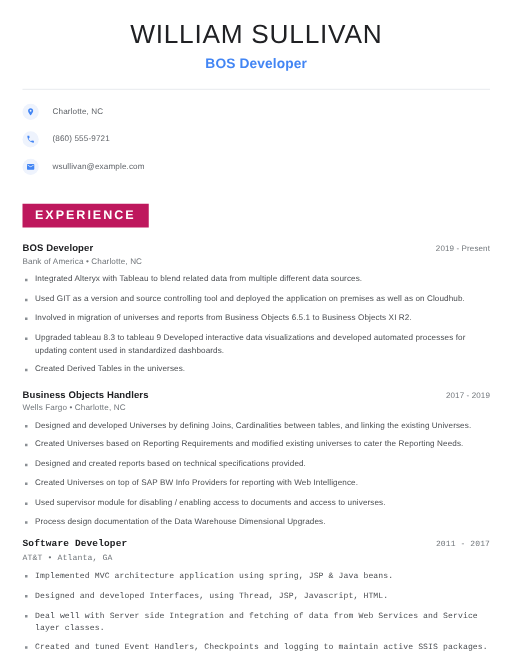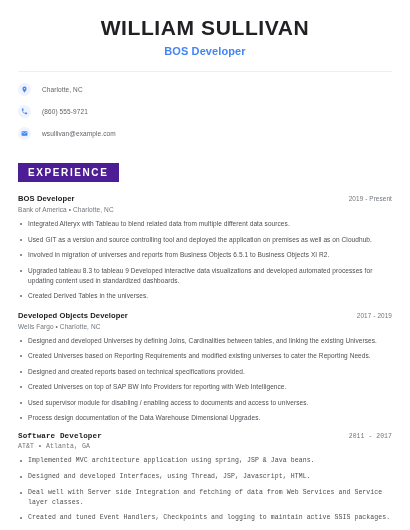--- a/index.html
+++ b/index.html
@@ -22,21 +22,21 @@
     position: relative;
   }
 
   
   .header {
     padding: 16px 18px 0 18px;
     text-align: center;
   }
   .name {
     font-size: 21px;
-    font-weight: bold;
+    font-weight: normal;
     letter-spacing: 0.6px;
     color: #202124;
     line-height: 1.15;
     margin: 0;
   }
   .job-title {
     font-size: 11px;
     font-weight: bold;
     color: #4285f4;
     margin-top: 5px;
@@ -80,21 +80,21 @@
     letter-spacing: 0.1px;
   }
 
   
   .section {
     padding: 0 18px;
     margin-top: 22px;
   }
   .section-banner {
     display: inline-block;
-    background: #4c1d95;
+    background: #be185d;
     color: #ffffff;
     font-size: 10px;
     font-weight: bold;
     letter-spacing: 1.6px;
     padding: 4px 11px 4px 10px;
   }
 
   
   .jobs {
     margin-top: 12px;
@@ -214,21 +214,21 @@
           <li>Integrated Alteryx with Tableau to blend related data from multiple different data sources.</li>
           <li>Used GIT as a version and source controlling tool and deployed the application on premises as well as on Cloudhub.</li>
           <li>Involved in migration of universes and reports from Business Objects 6.5.1 to Business Objects XI R2.</li>
           <li>Upgraded tableau 8.3 to tableau 9 Developed interactive data visualizations and developed automated processes for updating content used in standardized dashboards.</li>
           <li>Created Derived Tables in the universes.</li>
         </ul>
       </div>
 
       <div class="job">
         <div class="job-head">
-          <span class="job-role">Developed Objects Developer</span>
+          <span class="job-role">Business Objects Handlers</span>
           <span class="job-dates">2017 - 2019</span>
         </div>
         <div class="job-meta">Wells Fargo  •  Charlotte, NC</div>
         <ul class="bullets">
           <li>Designed and developed Universes by defining Joins, Cardinalities between tables, and linking the existing Universes.</li>
           <li>Created Universes based on Reporting Requirements and modified existing universes to cater the Reporting Needs.</li>
           <li>Designed and created reports based on technical specifications provided.</li>
           <li>Created Universes on top of SAP BW Info Providers for reporting with Web Intelligence.</li>
           <li>Used supervisor module for disabling / enabling access to documents and access to universes.</li>
           <li>Process design documentation of the Data Warehouse Dimensional Upgrades.</li>

